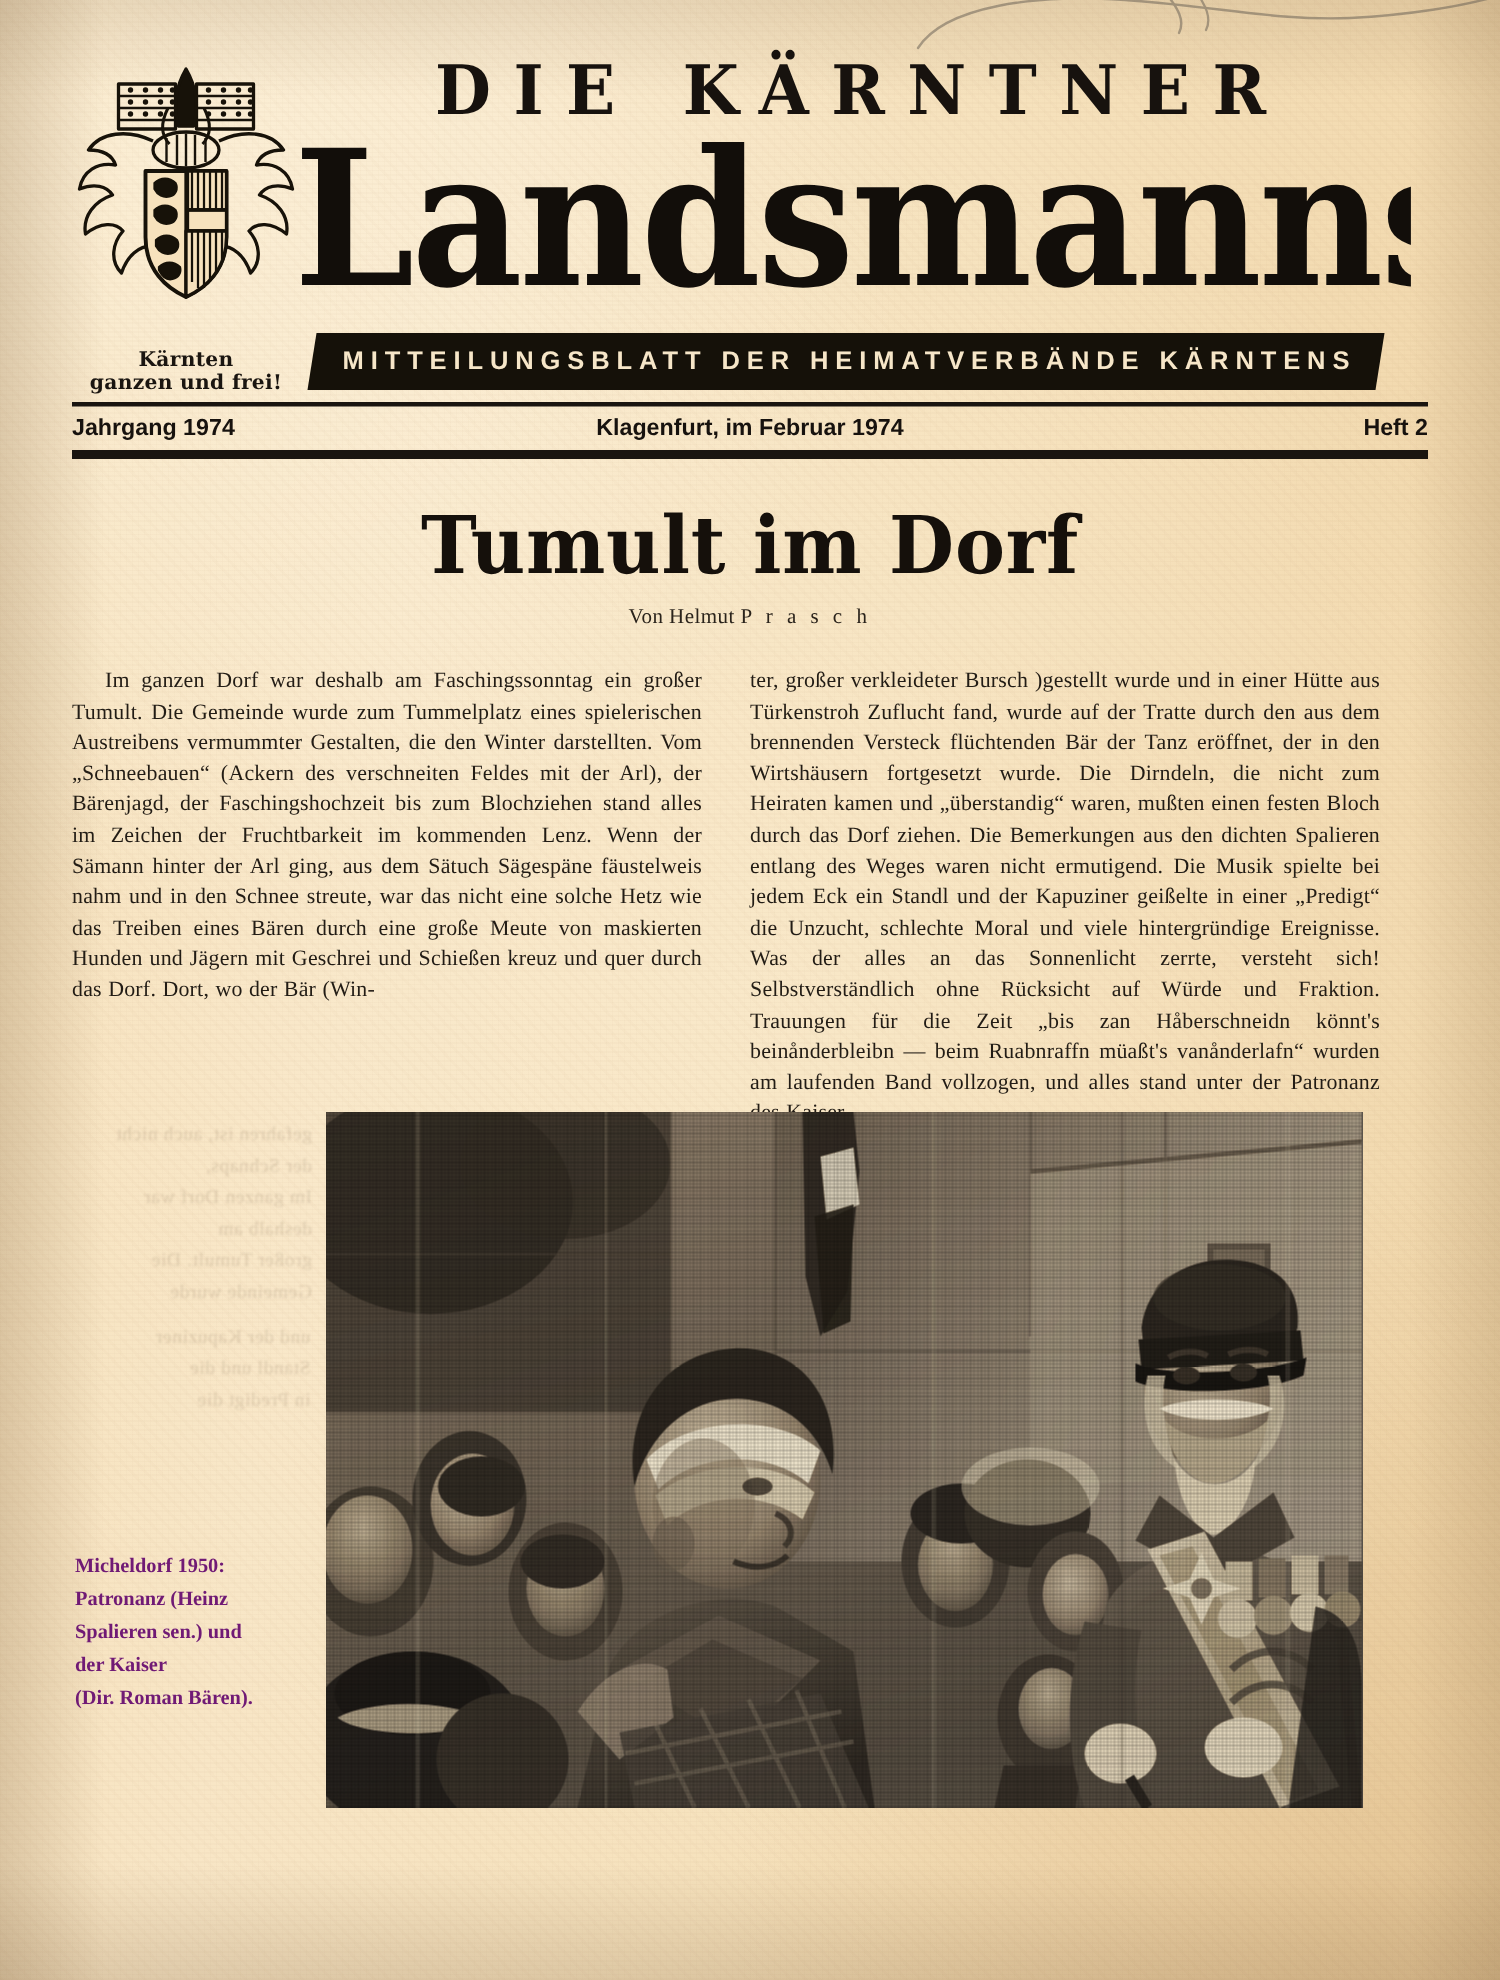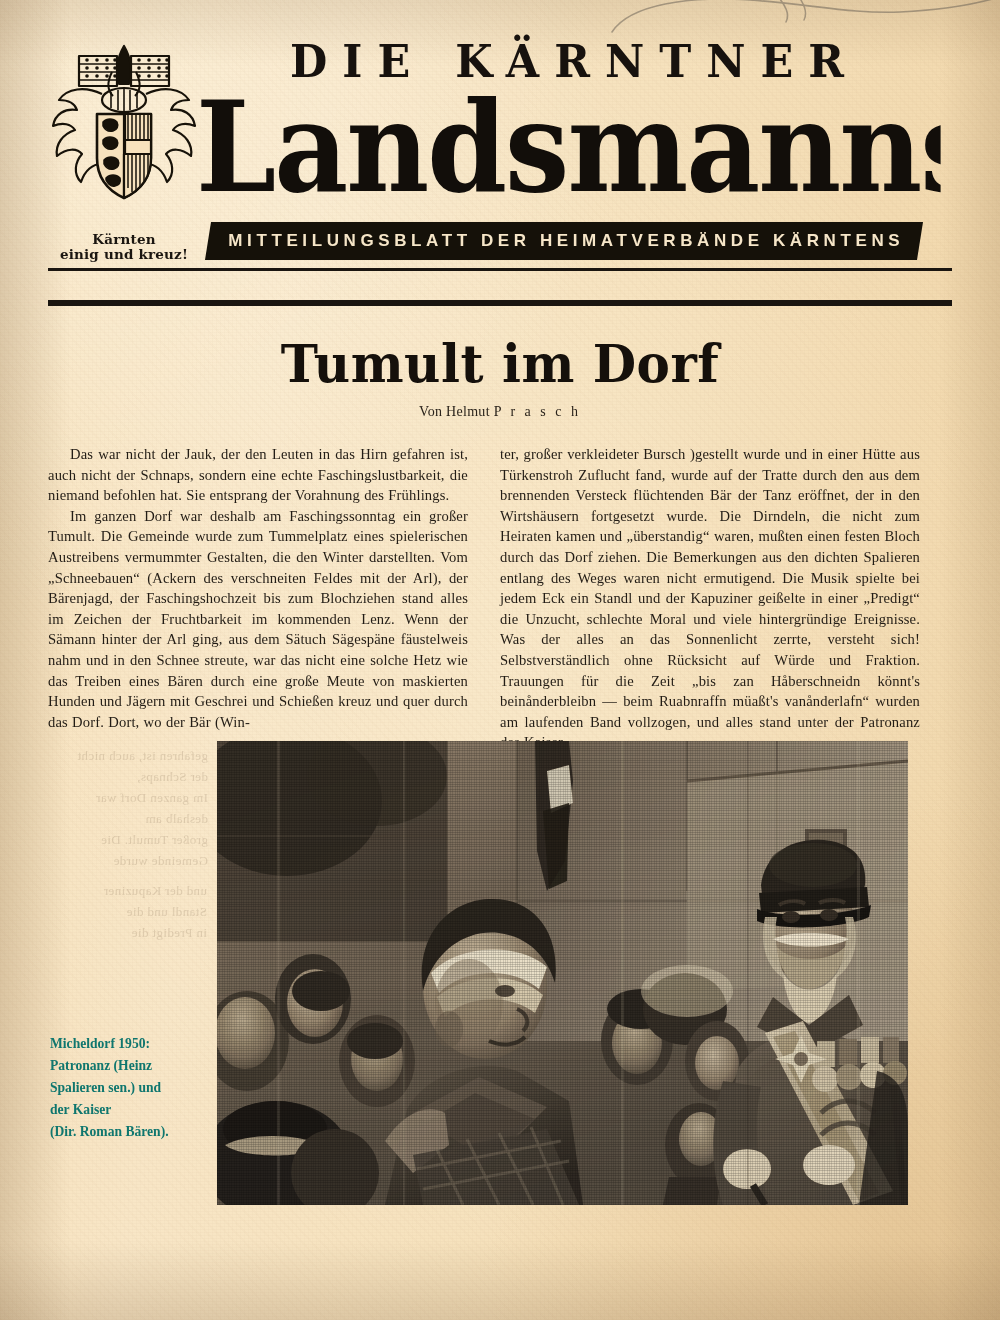--- a/index.html
+++ b/index.html
@@ -213,21 +213,21 @@
     background: linear-gradient(160deg, rgba(120,96,64,0.30), rgba(70,58,42,0.22));
     mix-blend-mode: overlay;
   }
 
   .caption {
     position: absolute; left: 50px; top: 1033px; width: 165px;
     font-family: "Liberation Serif", serif;
     font-weight: 700;
     font-size: 13.6px;
     line-height: 22px;
-    color: #0f766e;
+    color: #701a75;
   }
   .caption span { display: block; }
 </style>
 </head>
 <body>
 
 <div class="page">
   <div class="paper-tone"></div>
 
   <div class="bleed" style="left:58px; top:745px; width:150px; white-space:pre-line;">gefahren ist, auch nicht der Schnaps,
@@ -318,47 +318,51 @@
               <path d="M76,98 h26 M76,112 h26" stroke="#171209" stroke-width="2"></path>
               <path d="M76,112 h26 v4 C102,138 88,150 75,156 V112 z" fill="#f7e2bd"></path>
               <g stroke="#171209" stroke-width="1.5">
                 <path d="M79,112 v34 M83,112 v38 M87,112 v38 M91,112 v34 M95,112 v28 M99,112 v20"></path>
               </g>
             </g>
           </g>
         </svg>
         <div class="crest-motto">
           <span>Kärnten</span>
-          <span>einig und kreuz!</span>
+          <span>ganzen und frei!</span>
         </div>
       </div>
 
       <div class="die-kaerntner">DIE KÄRNTNER</div>
 
       <div class="wordmark">Landsmannschaft</div>
 
       <div class="subtitle-bar">
         <div class="subtitle-text">MITTEILUNGSBLATT DER HEIMATVERBÄNDE KÄRNTENS</div>
       </div>
 
       <div class="rule-thin" style="top:268px;"></div>
       <div class="rule-thick" style="top:300px;"></div>
 
+      <div class="issueline">
+        <div>Jahrgang 1974</div>
+        <div class="center">Klagenfurt, im Februar 1974</div>
+        <div>Heft 2</div>
+      </div>
     </div>
 
     <div class="headline">Tumult im Dorf</div>
 
     <div class="byline">
       <span>Von Helmut</span>
       <span class="sp">P r a s c h</span>
     </div>
 
     <div class="cols">
       <div class="col left">
-        <p>Das war nicht der Jauk, der den Leuten in das Hirn gefahren ist, auch nicht der Schnaps, sondern eine echte Faschingslustbarkeit, die niemand befohlen hat. Sie entsprang der Vorahnung des Frühlings.</p>
         <p>Im ganzen Dorf war deshalb am Faschingssonntag ein großer Tumult. Die Gemeinde wurde zum Tummelplatz eines spielerischen Austreibens vermummter Gestalten, die den Winter darstellten. Vom „Schneebauen“ (Ackern des verschneiten Feldes mit der Arl), der Bärenjagd, der Faschingshochzeit bis zum Blochziehen stand alles im Zeichen der Fruchtbarkeit im kommenden Lenz. Wenn der Sämann hinter der Arl ging, aus dem Sätuch Sägespäne fäustelweis nahm und in den Schnee streute, war das nicht eine solche Hetz wie das Treiben eines Bären durch eine große Meute von maskierten Hunden und Jägern mit Geschrei und Schießen kreuz und quer durch das Dorf. Dort, wo der Bär (Win-</p>
       </div>
       <div class="col right">
         <p class="noindent">ter, großer verkleideter Bursch )gestellt wurde und in einer Hütte aus Türkenstroh Zuflucht fand, wurde auf der Tratte durch den aus dem brennenden Versteck flüchtenden Bär der Tanz eröffnet, der in den Wirtshäusern fortgesetzt wurde. Die Dirndeln, die nicht zum Heiraten kamen und „überstandig“ waren, mußten einen festen Bloch durch das Dorf ziehen. Die Bemerkungen aus den dichten Spalieren entlang des Weges waren nicht ermutigend. Die Musik spielte bei jedem Eck ein Standl und der Kapuziner geißelte in einer „Predigt“ die Unzucht, schlechte Moral und viele hintergründige Ereignisse. Was der alles an das Sonnenlicht zerrte, versteht sich! Selbstverständlich ohne Rücksicht auf Würde und Fraktion. Trauungen für die Zeit „bis zan Håberschneidn könnt's beinånderbleibn — beim Ruabnraffn müaßt's vanånderlafn“ wurden am laufenden Band vollzogen, und alles stand unter der Patronanz des Kaiser-</p>
       </div>
     </div>
 
     <div class="photo-wrap">
       <svg class="photo-canvas" viewBox="0 0 691 464" preserveAspectRatio="none">
         <defs>

